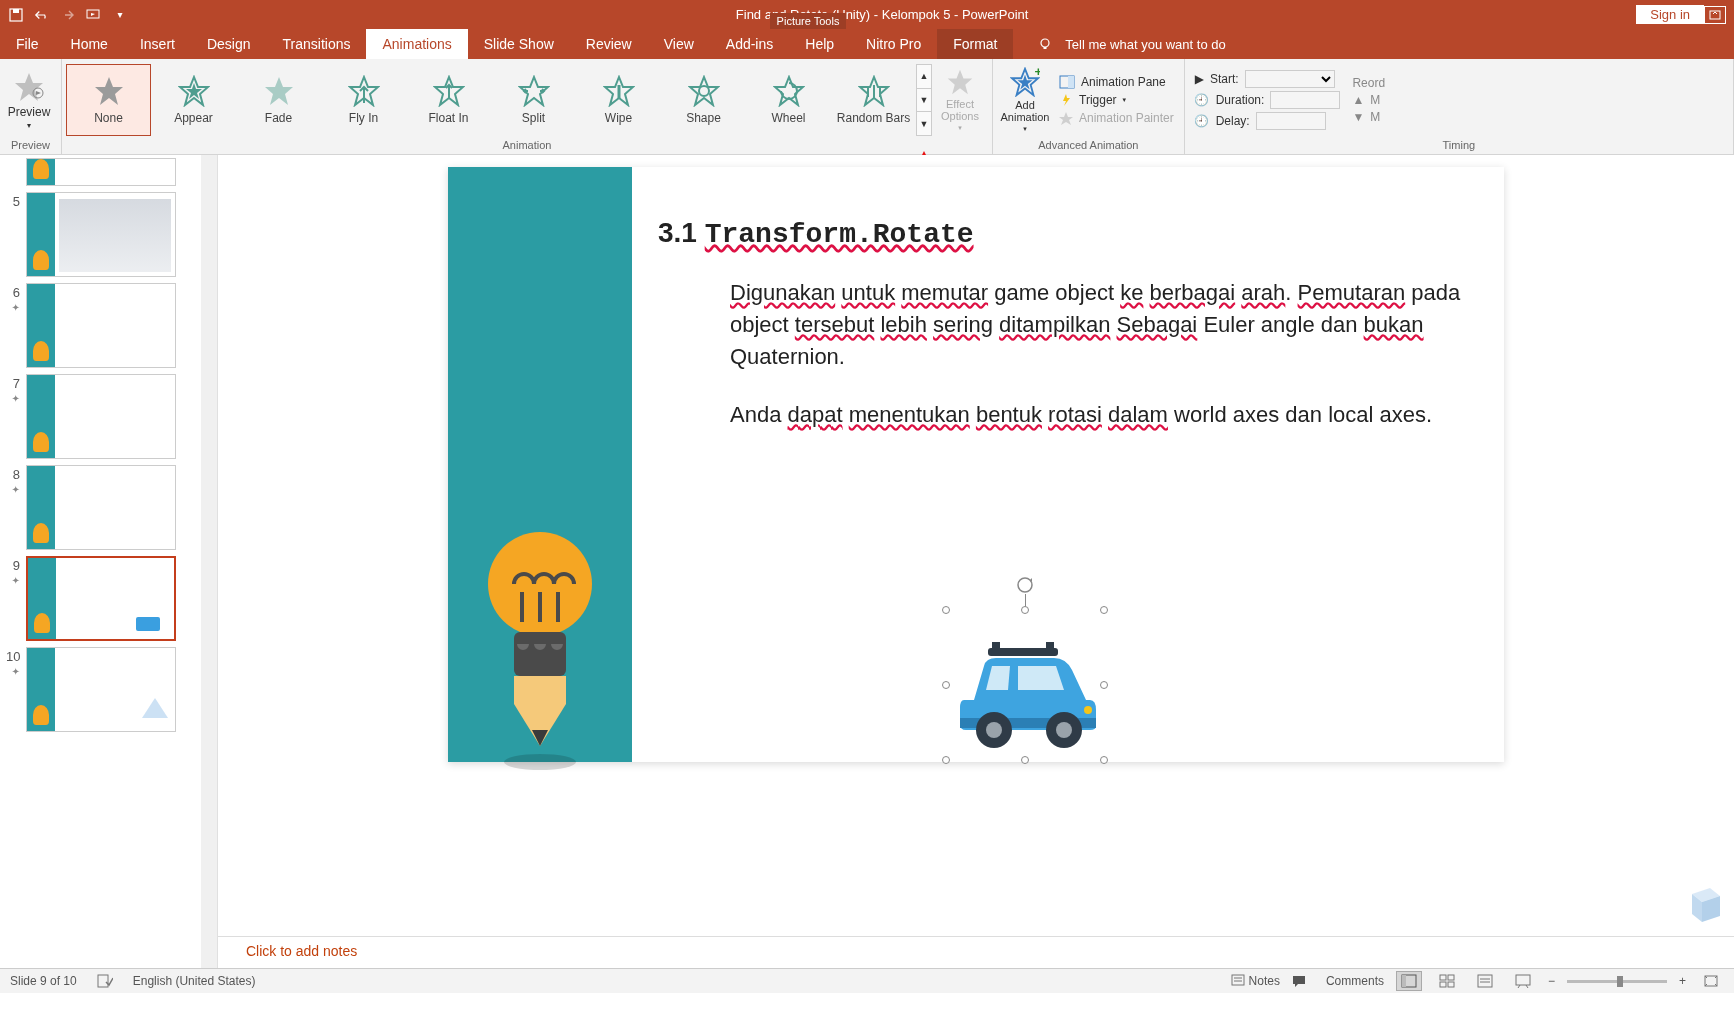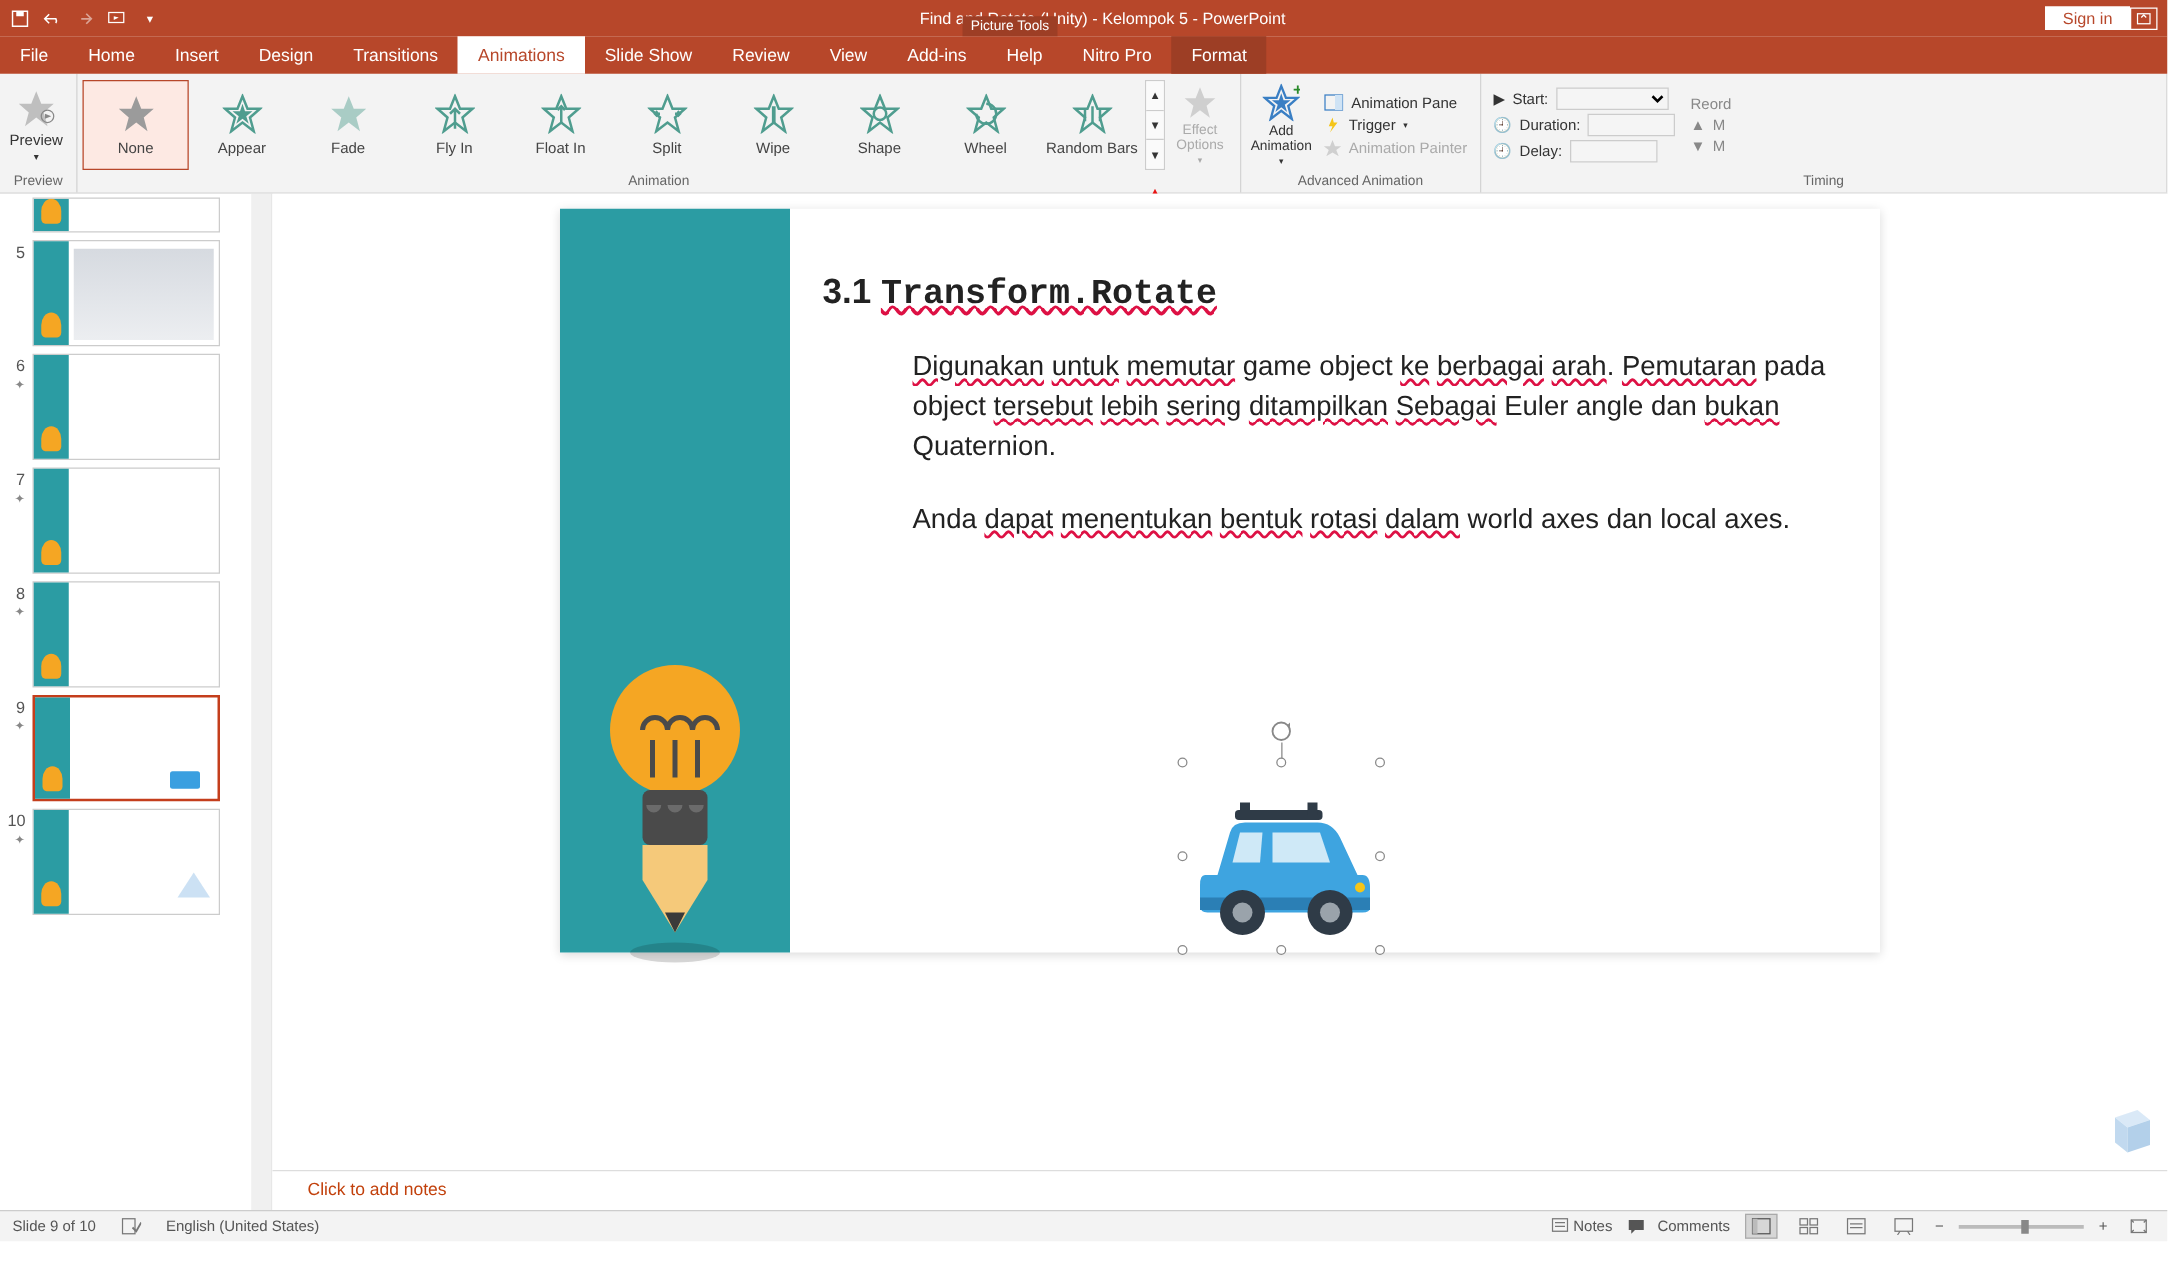--- a/index.html
+++ b/index.html
@@ -140,20 +140,29 @@
   <div class="tab">Design</div>
   <div class="tab">Transitions</div>
   <div class="tab active">Animations</div>
   <div class="tab">Slide Show</div>
   <div class="tab">Review</div>
   <div class="tab">View</div>
   <div class="tab">Add-ins</div>
   <div class="tab">Help</div>
   <div class="tab">Nitro Pro</div>
   <div class="tab context">Format</div>
+  <div class="tell-me">
+    <span class="lightbulb">
+      <svg width="16" height="16" viewBox="0 0 16 16">
+          <circle cx="8" cy="7" r="4" fill="none" stroke="#fff" stroke-width="1.2"></circle>
+          <rect x="6.5" y="11" width="3" height="2" fill="#fff"></rect>
+        </svg>
+    </span>
+    <span>Tell me what you want to do</span>
+  </div>
 </div>
 
 <div class="ribbon">
 
   <div class="ribbon-group" style="width:62px">
     <div class="ribbon-group-content">
       <div class="preview-btn">
         <svg class="star-lg" viewBox="0 0 32 32">
             <polygon points="16,2 20,12 30,12 22,19 25,30 16,23 7,30 10,19 2,12 12,12" fill="#bfbfbf"></polygon>
             <circle cx="25" cy="22" r="5" fill="none" stroke="#888"></circle>
@@ -513,21 +522,21 @@
   </div>
   <div class="status-right">
     <span style="display:flex;align-items:center;gap:4px">
       <svg width="14" height="14" viewBox="0 0 14 14">
           <rect x="1" y="1" width="12" height="10" fill="none" stroke="#777"></rect>
           <line x1="3" y1="4" x2="11" y2="4" stroke="#777"></line>
           <line x1="3" y1="7" x2="11" y2="7" stroke="#777"></line>
         </svg>
       <span>Notes</span>
     </span>
-    <span style="display:flex;align-items:flex-end;gap:10px">
+    <span style="display:flex;align-items:flex-end;gap:20px">
       <svg width="14" height="14" viewBox="0 0 14 14">
           <path d="M1 2 h12 v8 h-7 l-3 3 v-3 h-2 z" fill="#555"></path>
         </svg>
       <span>Comments</span>
     </span>
     <span class="view-btn active">
       <svg width="16" height="14" viewBox="0 0 16 14">
           <rect x="1" y="1" width="14" height="12" fill="none" stroke="#555"></rect>
           <rect x="1" y="1" width="4" height="12" fill="#bbb"></rect>
         </svg>

